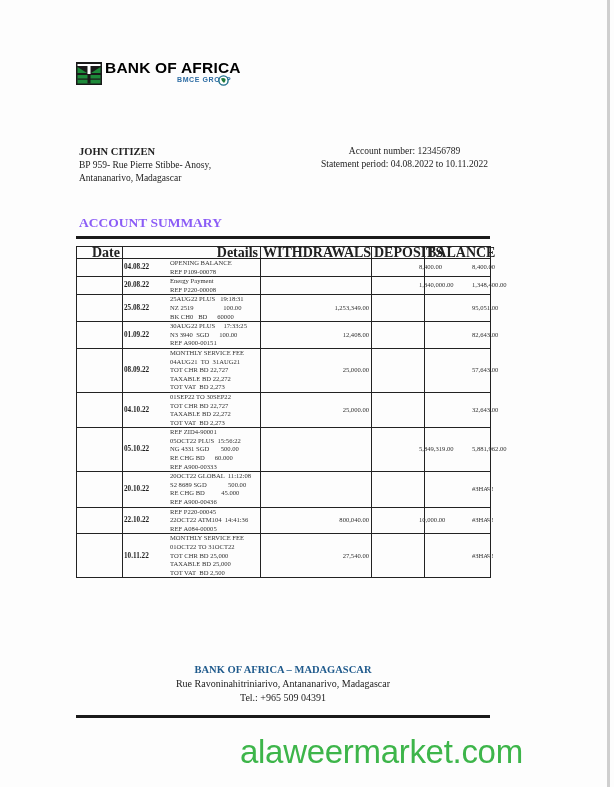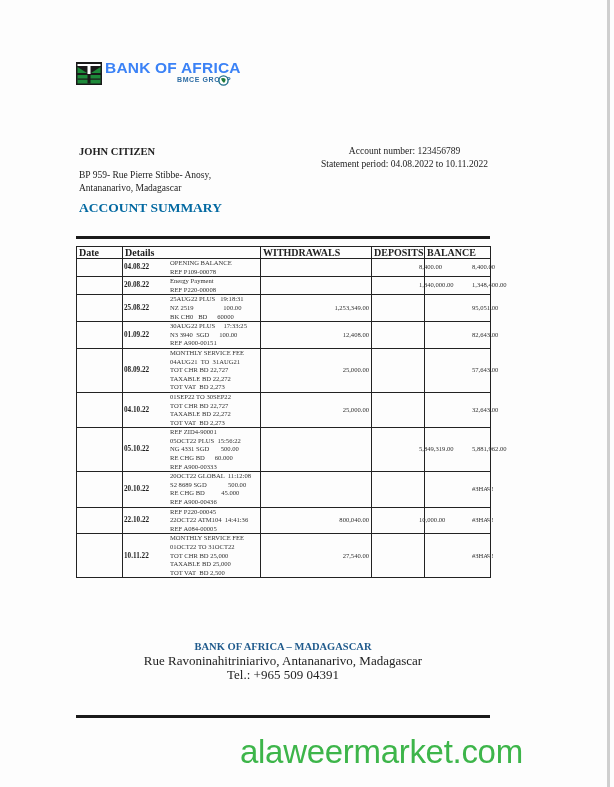--- a/index.html
+++ b/index.html
@@ -6,46 +6,46 @@
   body {
     width: 614px; height: 787px; background: #fdfdfd; position: relative; overflow: hidden;
     font-family: "Liberation Serif", "DejaVu Serif", serif; color: #222;
   }
   .edge { position: absolute; right: 4px; top: 0; width: 3px; height: 787px; background: #cfcfcf; }
 
   
   .logo { position: absolute; left: 76px; top: 59px; height: 30px; }
   .logo-mark { position: absolute; left: 0; top: 3px; width: 26px; height: 23px; }
   .logo-title { position: absolute; left: 29px; top: 0px; font-family: "Liberation Sans", "DejaVu Sans", sans-serif;
-    font-weight: bold; font-size: 15.5px; color: #3b82f6; letter-spacing: 0.2px; white-space: nowrap; }
+    font-weight: bold; font-size: 15.5px; color: #000000; letter-spacing: 0.2px; white-space: nowrap; }
   .logo-sub { position: absolute; left: 101px; top: 17px; font-family: "Liberation Sans", "DejaVu Sans", sans-serif;
     font-weight: bold; font-size: 7px; color: #2e6da4; letter-spacing: 0.6px; white-space: nowrap; }
   .logo-globe { position: absolute; left: 142px; top: 16px; width: 11px; height: 11px; }
 
   
   .cust { position: absolute; left: 79px; top: 145px; font-size: 9.5px; line-height: 13px; }
-  .cust .name { font-weight: bold; font-size: 10.5px; margin-bottom: 11px; }
+  .cust .name { font-weight: bold; font-size: 10.5px; margin-bottom: 1px; }
   .acct { position: absolute; right: 126px; top: 145px; text-align: center; font-size: 9.5px; line-height: 13.3px; }
 
-  .summary-title { position: absolute; left: 79px; top: 200px; font-weight: bold; font-size: 13.5px; color: #0369a1; }
+  .summary-title { position: absolute; left: 79px; top: 215px; font-weight: bold; font-size: 13.5px; color: #8b5cf6; }
   .thick-rule { position: absolute; left: 76px; top: 236px; width: 414px; height: 3px; background: #1a1a1a; }
 
   
   table.tx { position: absolute; left: 76px; top: 246px; width: 414px; border-collapse: collapse; table-layout: fixed; }
   table.tx th, table.tx td { border: 1px solid #222; padding: 0 2px; vertical-align: middle; }
-  table.tx th { font-size: 10px; font-weight: bold; height: 11px; line-height: 11px; text-align: left; }
+  table.tx th { font-size: 14px; font-weight: bold; height: 11px; line-height: 11px; text-align: right; }
   table.tx td { font-size: 6.6px; line-height: 8.6px; color: #333; padding-left: 47px; }
   table.tx td.date { font-weight: bold; font-size: 7.2px; color: #222; }
   table.tx td.num { text-align: right; }
   table.tx td.det div { white-space: pre; }
 
   
-  .foot { position: absolute; left: 76px; top: 640px; width: 414px; text-align: center; }
+  .foot { position: absolute; left: 76px; top: 663px; width: 414px; text-align: center; }
   .foot .bank { font-weight: bold; font-size: 10.5px; color: #1f5a8c; line-height: 14px; }
-  .foot .line { font-size: 13px; line-height: 14px; color: #222; }
+  .foot .line { font-size: 10px; line-height: 14px; color: #222; }
   .foot-rule { position: absolute; left: 76px; top: 715px; width: 414px; height: 3px; background: #1a1a1a; }
 
   .watermark { position: absolute; left: 240px; top: 733px; font-family: "Liberation Sans", "DejaVu Sans", sans-serif;
     font-weight: normal; font-size: 33px; color: #3db54a; letter-spacing: -0.3px; white-space: nowrap; }
 </style>
 </head>
 <body>
 
 <div class="edge"></div>
 

